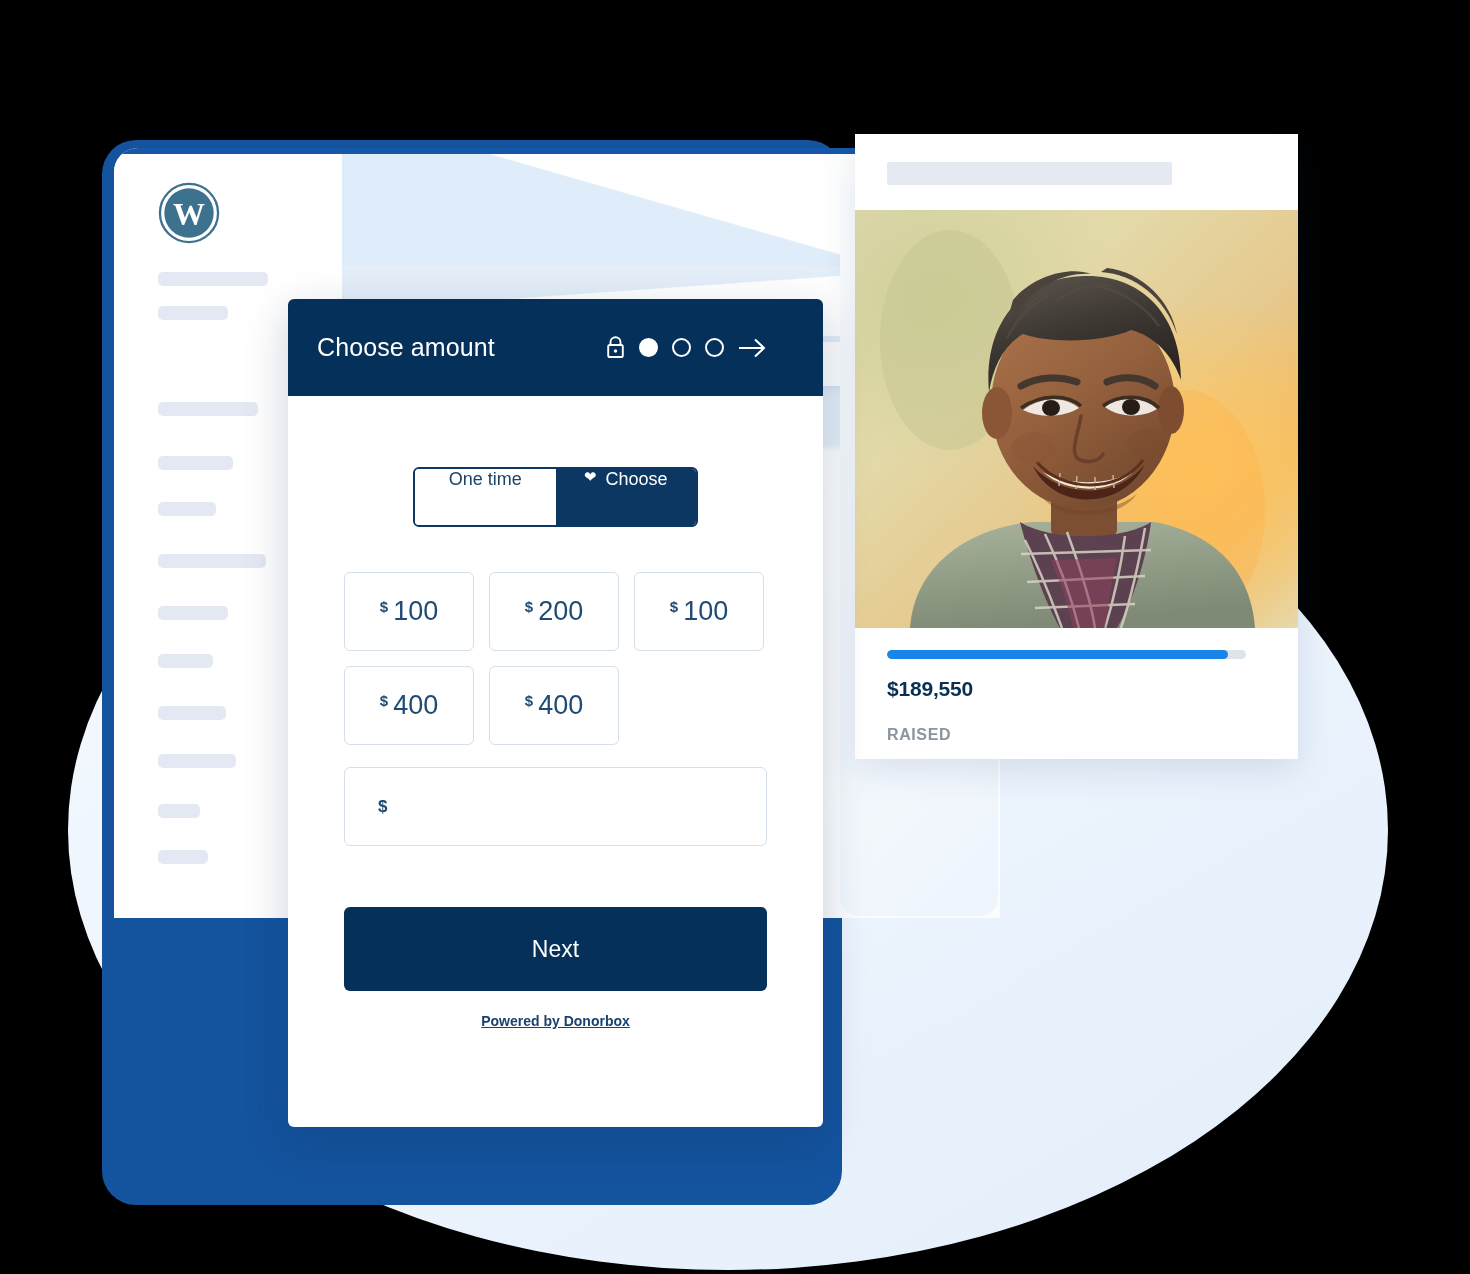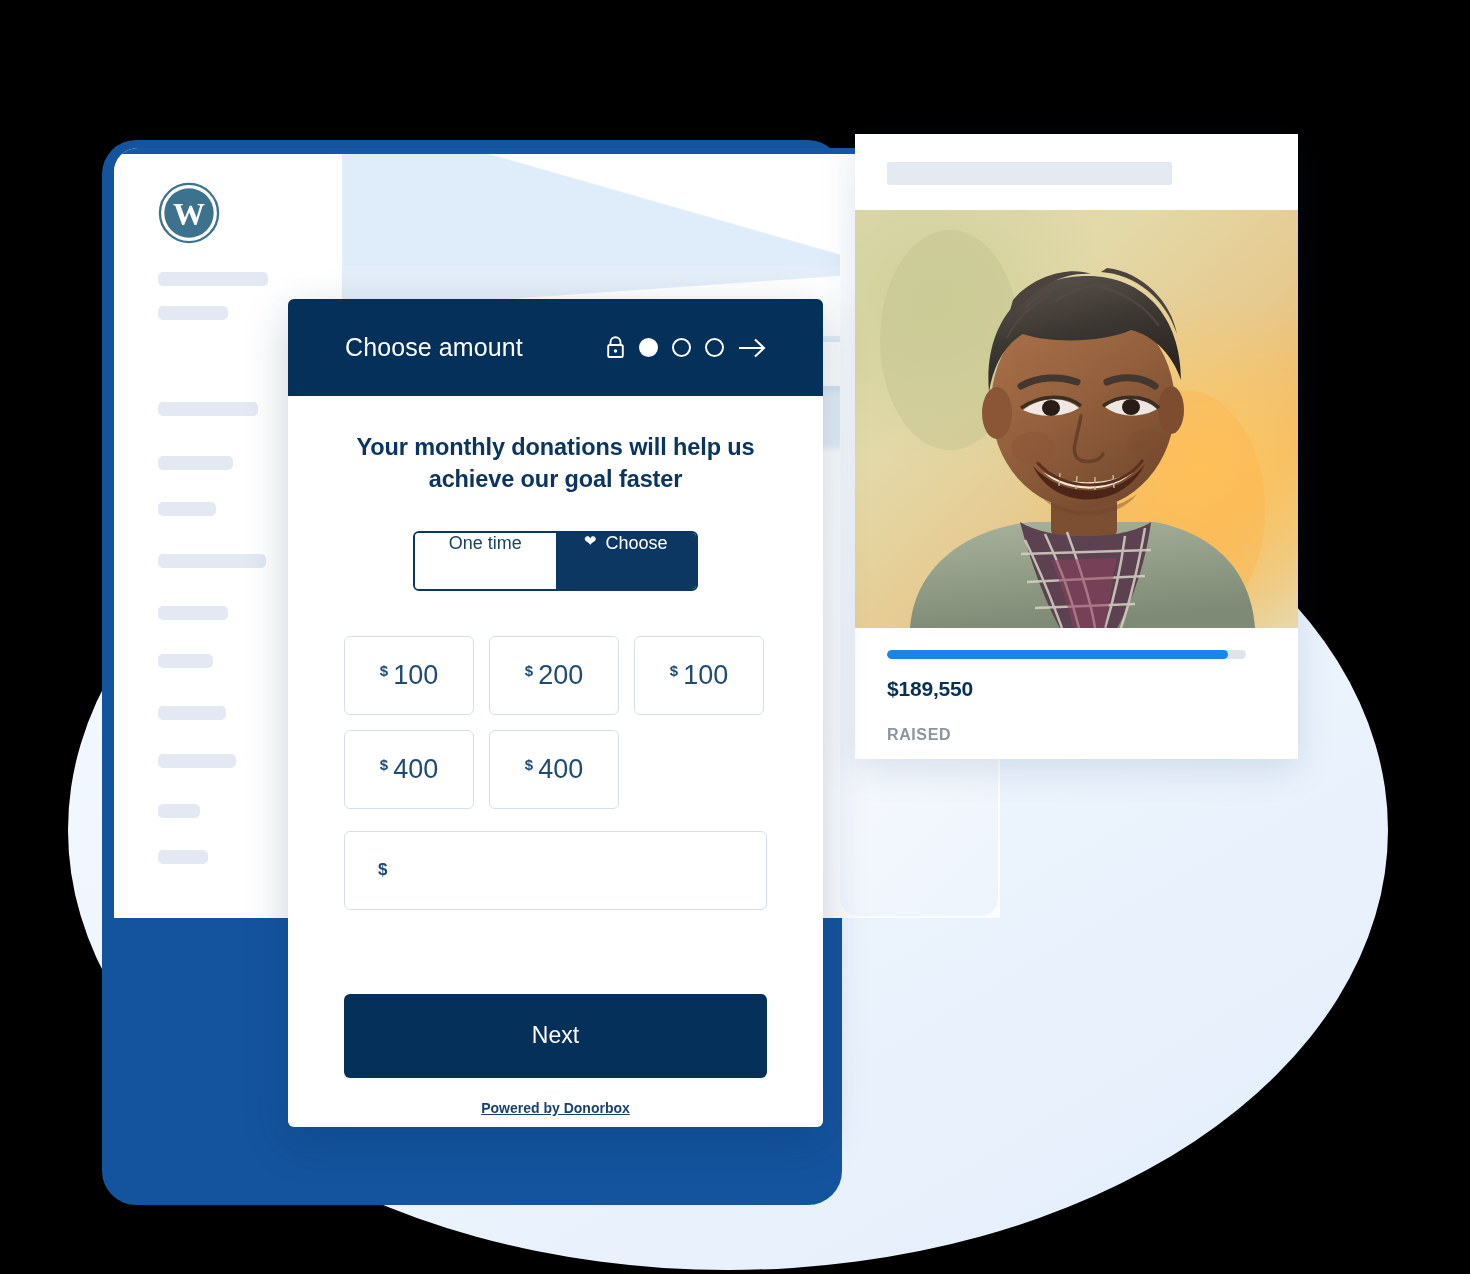--- a/index.html
+++ b/index.html
@@ -183,21 +183,21 @@
     background: #ffffff;
     border-radius: 6px;
     box-shadow: 0 14px 44px rgba(15,45,85,0.22);
     overflow: hidden;
   }
   .df-header {
     height: 97px;
     background: #043059;
     display: flex;
     align-items: center;
-    padding: 0 56px 0 57px;
+    padding: 0 56px 0 29px;
     justify-content: space-between;
   }
   .df-title {
     color: #ffffff;
     font-size: 25px;
     letter-spacing: 0.1px;
   }
   .df-steps {
     display: flex;
     align-items: center;
@@ -286,21 +286,21 @@
     display: flex;
     align-items: center;
     padding-left: 33px;
     color: #1f4a74;
     font-size: 17px;
     font-weight: bold;
     cursor: text;
   }
 
   .next-btn {
-    margin-top: 84px;
+    margin-top: 61px;
     width: 100%;
     height: 84px;
     background: #043059;
     color: #ffffff;
     border: none;
     border-radius: 6px;
     font-size: 23px;
     font-family: "Liberation Sans", sans-serif;
     cursor: pointer;
   }
@@ -488,21 +488,20 @@
         <div class="step-dot"></div>
         <div class="step-dot"></div>
         <svg width="29" height="22" viewBox="0 0 29 22">
           <line x1="1" y1="11" x2="26" y2="11" stroke="#ffffff" stroke-width="2.1"></line>
           <polyline points="17,2.5 26,11 17,19.5" stroke="#ffffff" stroke-width="2.1" fill="none"></polyline>
         </svg>
       </div>
     </div>
 
     <div class="df-body">
-      <div class="df-heading">Your monthly donations will help us achieve our goal faster</div>
 
       <div class="freq-toggle">
         <div class="freq-btn inactive">
           <span>One time</span>
         </div>
         <div class="freq-btn active">
           <span class="heart">❤</span>
           <span>Choose</span>
         </div>
       </div>

